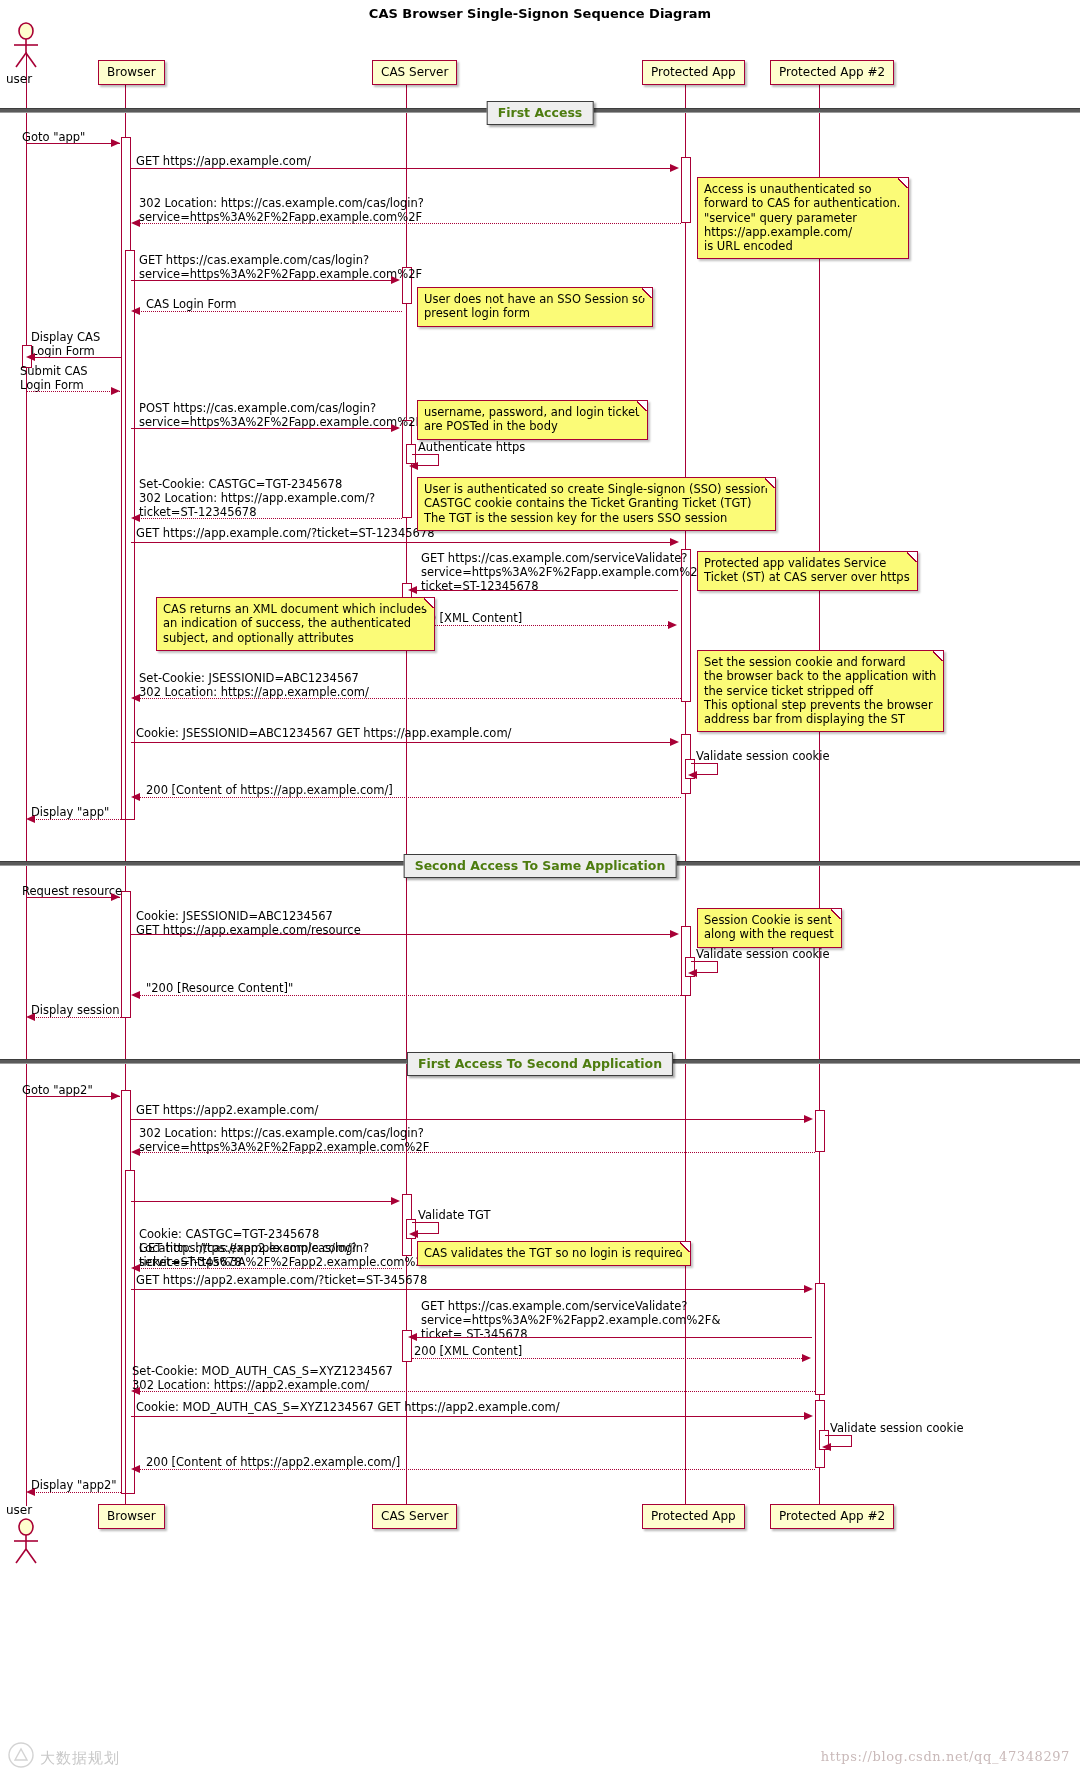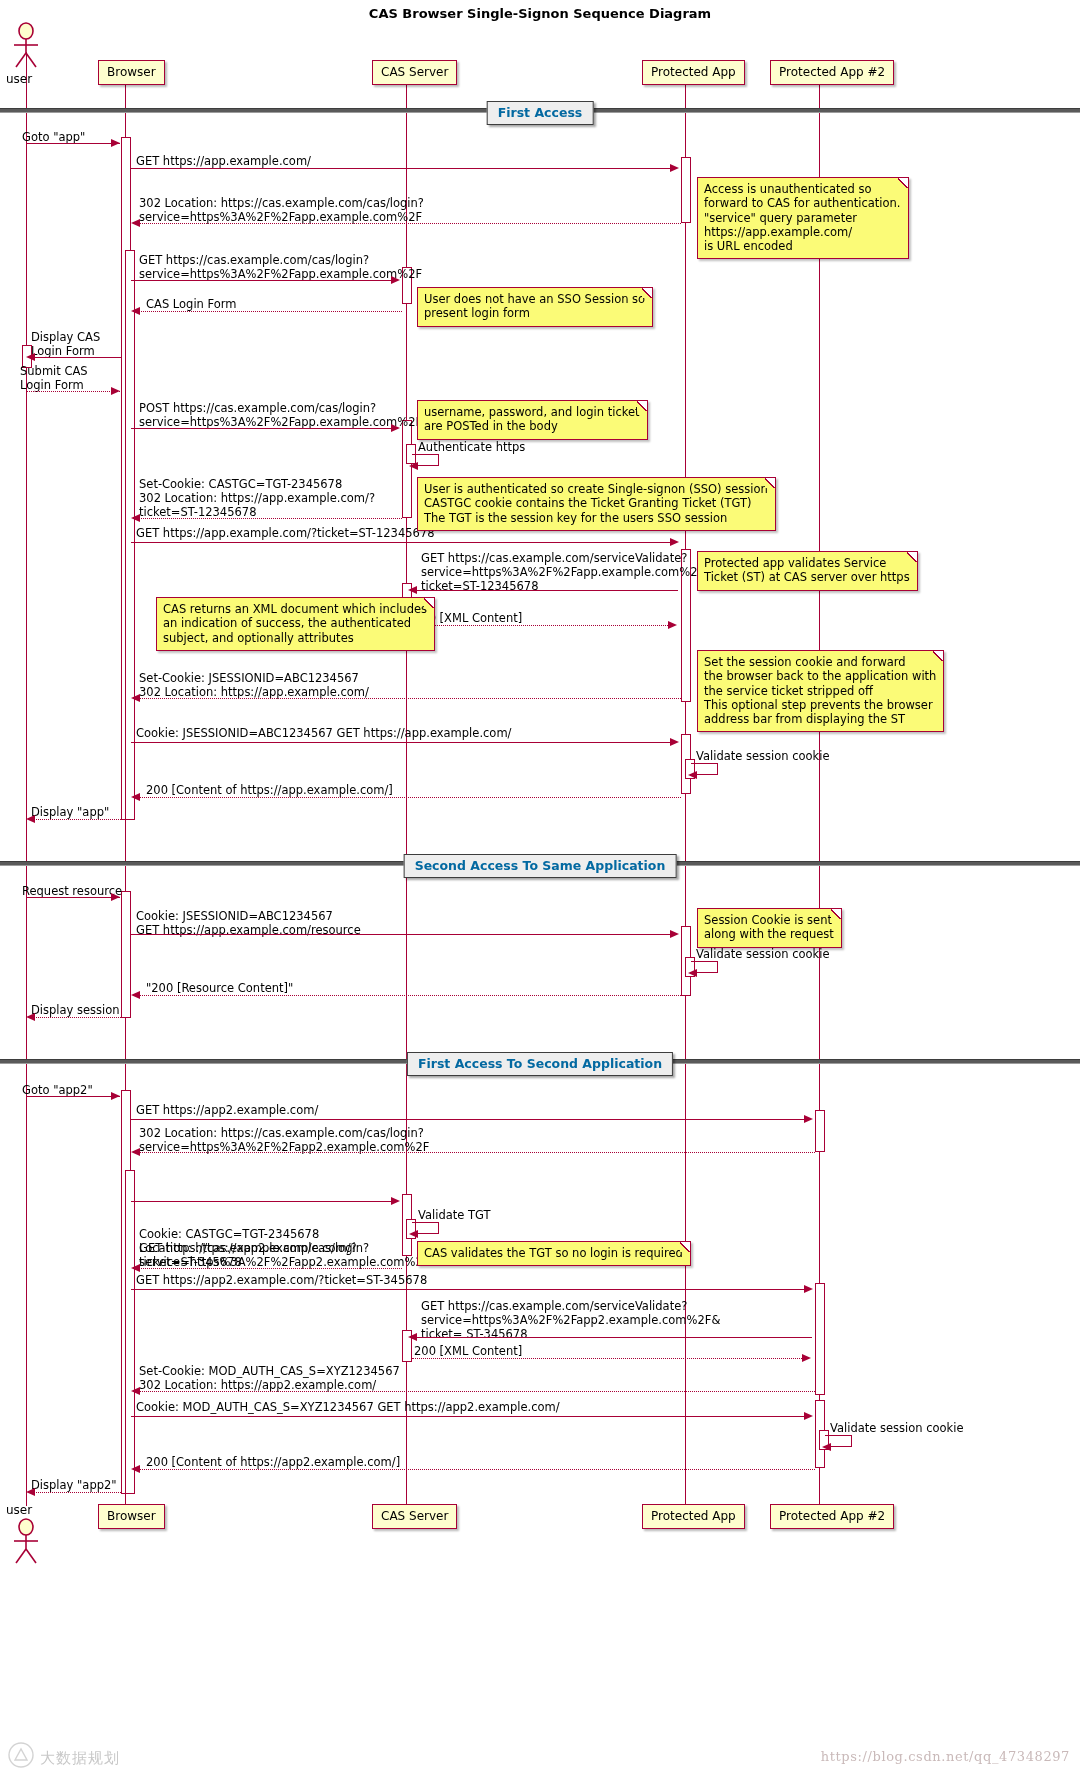--- a/index.html
+++ b/index.html
@@ -48,21 +48,21 @@
   }
   .note .fold{position:absolute;top:0;right:0;width:10px;height:10px;
     background:linear-gradient(225deg,#ffffff 0 49%,#a80036 49% 56%,#fbfb77 56% 100%);}
 
   
   .divider-bar{position:absolute;left:0;width:1080px;height:3px;
     background:#5a5a5a;border-top:1px solid #3d3d3d;border-bottom:1px solid #9d9d9d;}
   .divider-title{
     position:absolute;box-sizing:border-box;
     background:#eeeeee;border:1px solid #3d3d3d;
-    font-size:12.5px;font-weight:bold;color:#0369a1;
+    font-size:12.5px;font-weight:bold;color:#4d7c0f;
     padding:3px 10px 4px 10px;white-space:nowrap;
     box-shadow:2px 2px 2px rgba(0,0,0,.35);
   }
 
   
   .diagram-title{position:absolute;font-size:13px;font-weight:bold;color:#000;white-space:nowrap;}
 
   
   .wm-left{position:absolute;left:8px;bottom:6px;display:flex;align-items:flex-end;gap:6px;opacity:.55;}
   .wm-logo{width:26px;height:26px;}
@@ -297,21 +297,21 @@
   <div class="msg-label" style="left:421px;top:1299px;"><span>GET https://cas.example.com/serviceValidate?
 service=https%3A%2F%2Fapp2.example.com%2F&amp;
 ticket= ST-345678</span></div>
   <div class="msg" style="left:412px;top:1337px;width:400px;"></div>
   <div class="arrowhead left" style="left:408px;top:1333px;"></div>
 
   <div class="msg-label" style="left:414px;top:1344px;">200 [XML Content]</div>
   <div class="msg dotted" style="left:412px;top:1358px;width:394px;"></div>
   <div class="arrowhead right" style="left:802px;top:1354px;"></div>
 
-  <div class="msg-label" style="left:139px;top:1364px;"><span>Set-Cookie: MOD_AUTH_CAS_S=XYZ1234567
+  <div class="msg-label" style="left:132px;top:1364px;"><span>Set-Cookie: MOD_AUTH_CAS_S=XYZ1234567
 302 Location: https://app2.example.com/</span></div>
   <div class="msg dotted" style="left:136px;top:1391px;width:679px;"></div>
   <div class="arrowhead left" style="left:131px;top:1387px;"></div>
 
   <div class="msg-label" style="left:136px;top:1400px;">Cookie: MOD_AUTH_CAS_S=XYZ1234567 GET https://app2.example.com/</div>
   <div class="msg" style="left:131px;top:1416px;width:679px;"></div>
   <div class="arrowhead right" style="left:804px;top:1412px;"></div>
 
   <div class="msg-label" style="left:830px;top:1421px;">Validate session cookie</div>
   <div class="selfmsg" style="left:825px;top:1435px;width:27px;height:12px;"></div>

